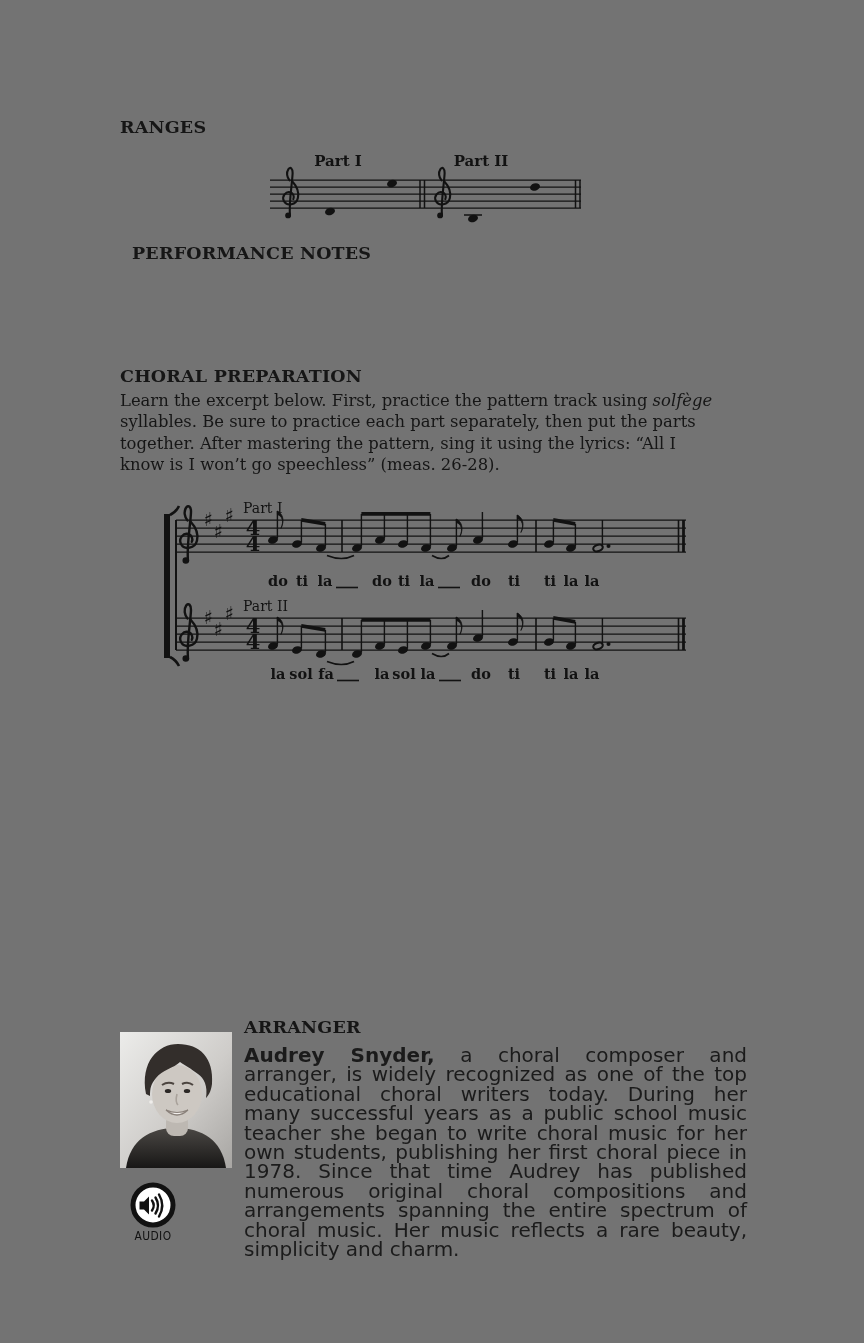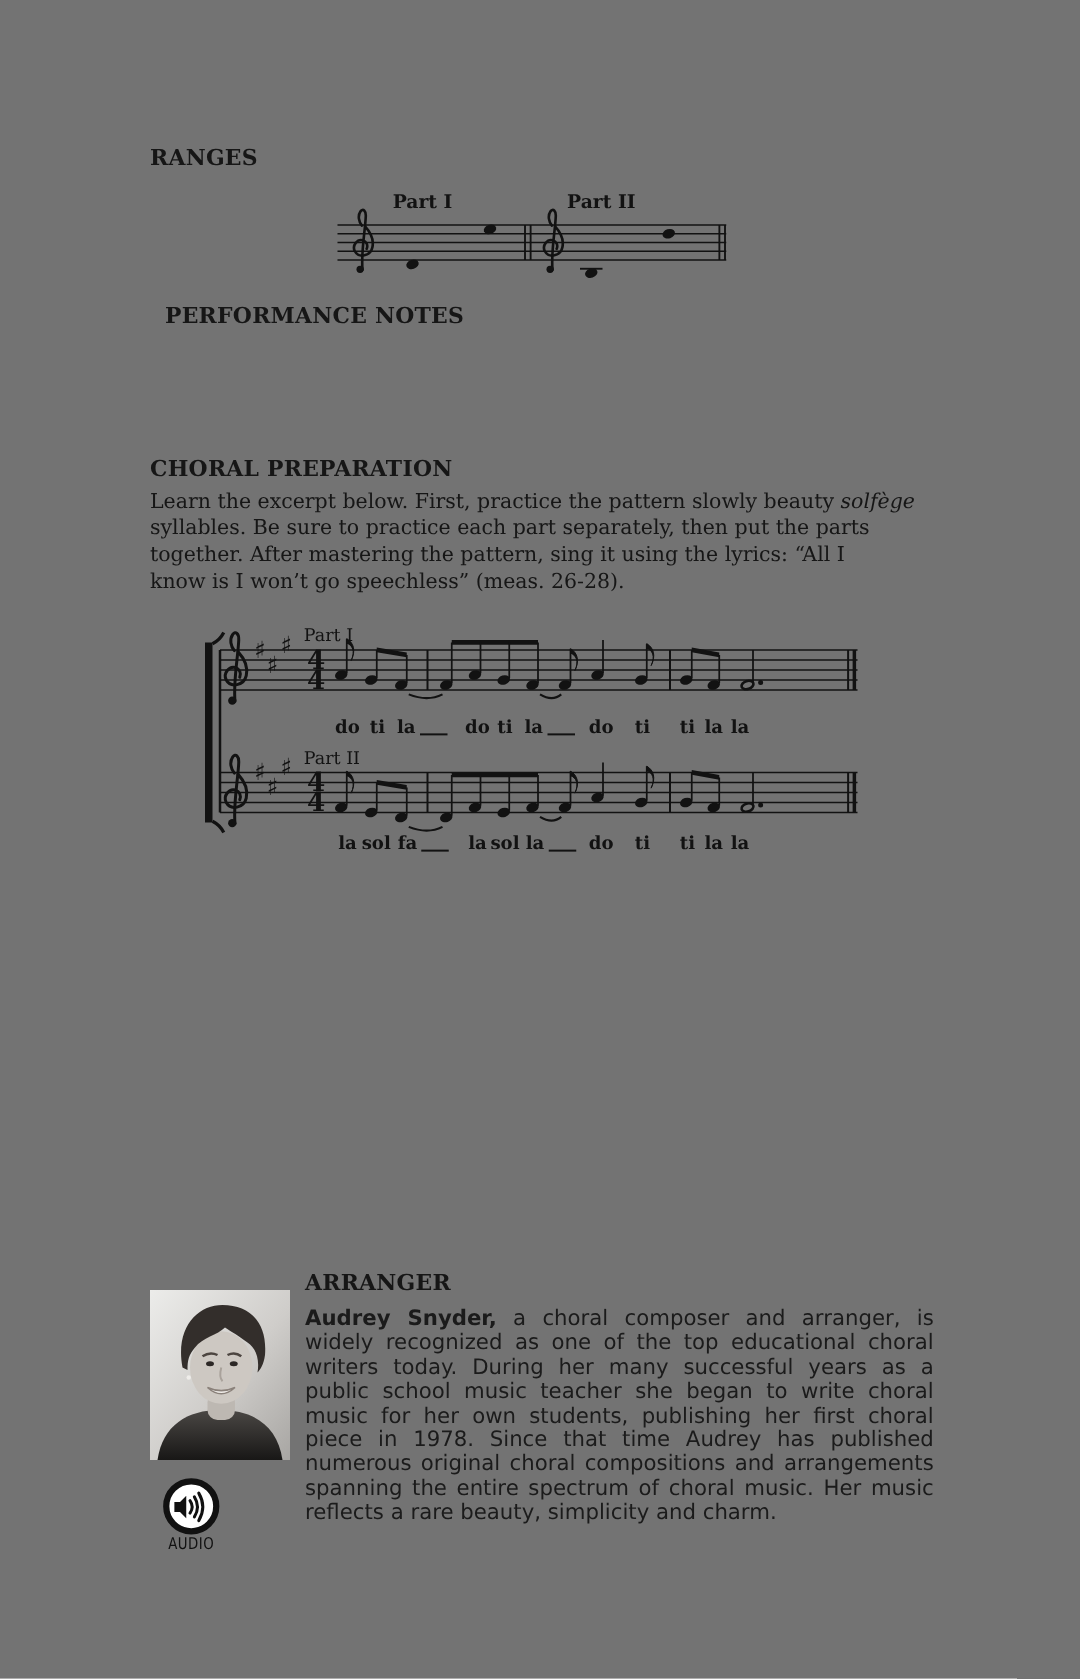--- a/index.html
+++ b/index.html
@@ -15,21 +15,21 @@
   .para{
     position:absolute;font-size:16.4px;line-height:21.4px;white-space:pre-line;
     font-family:"DejaVu Serif","Liberation Serif",serif;
   }
   .para i{font-style:italic;text-align:right;}
   #notation-svg{position:absolute;left:0;top:0;pointer-events:none;}
   .photo-box{position:absolute;left:120px;top:1032px;width:112px;height:136px;}
   .bio{
     position:absolute;left:244px;top:1046px;width:503px;
     font-family:"DejaVu Sans","Liberation Sans",sans-serif;
-    font-size:17px;line-height:19.4px;text-align:justify;color:#1b1b1b;
+    font-size:20px;line-height:19.4px;text-align:justify;color:#1b1b1b;
   }
   .bio .bio-name{font-weight:bold;}
   .audio-icon-box{position:absolute;left:128px;top:1181px;width:50px;height:50px;}
   .audio-label{
     position:absolute;left:118px;top:1228px;width:70px;text-align:center;
     font-family:"DejaVu Sans","Liberation Sans",sans-serif;font-size:13px;
     transform:scaleX(.82);letter-spacing:.5px;color:#111;
   }
   .audio-text{
     position:absolute;left:183px;top:1186px;width:566px;
@@ -39,21 +39,21 @@
 </head>
 <body>
 
 <div class="page">
 
   <div class="h" style="left:120px;top:117px;">RANGES</div>
 
   <div class="h" style="left:132px;top:243px;">PERFORMANCE NOTES</div>
 
   <div class="h" style="left:120px;top:366px;">CHORAL PREPARATION</div>
-  <div class="para" style="left:120px;top:390px;width:650px;"><span>Learn the excerpt below. First, practice the pattern slowly beauty </span><i>solfège</i><span>
+  <div class="para" style="left:120px;top:390px;width:650px;"><span>Learn the excerpt below. First, practice the pattern track using </span><i>solfège</i><span>
 syllables. Be sure to practice each part separately, then put the parts
 together. After mastering the pattern, sing it using the lyrics: “All I
 know is I won’t go speechless” (meas. 26-28).</span></div>
 
   <svg id="notation-svg" width="864" height="720" viewBox="0 0 864 720">
       <line x1="270" y1="180" x2="581" y2="180" stroke="#121212" stroke-width="1.25"></line>
       <line x1="270" y1="187" x2="581" y2="187" stroke="#121212" stroke-width="1.25"></line>
       <line x1="270" y1="194" x2="581" y2="194" stroke="#121212" stroke-width="1.25"></line>
       <line x1="270" y1="201" x2="581" y2="201" stroke="#121212" stroke-width="1.25"></line>
       <line x1="270" y1="208" x2="581" y2="208" stroke="#121212" stroke-width="1.25"></line>

